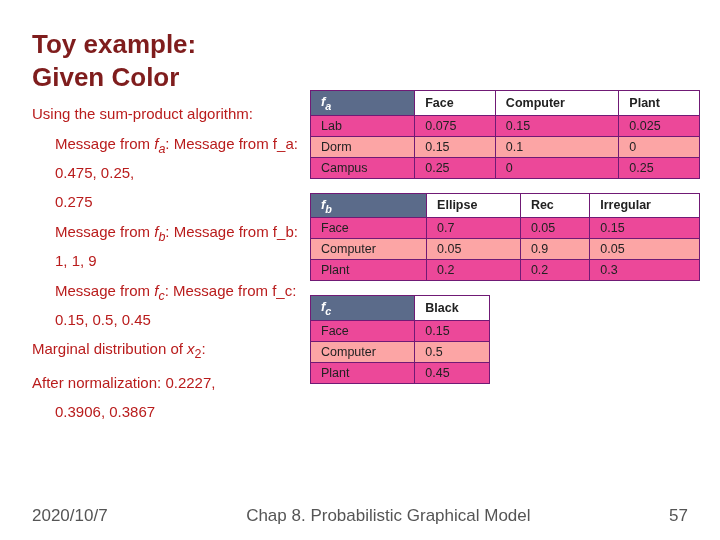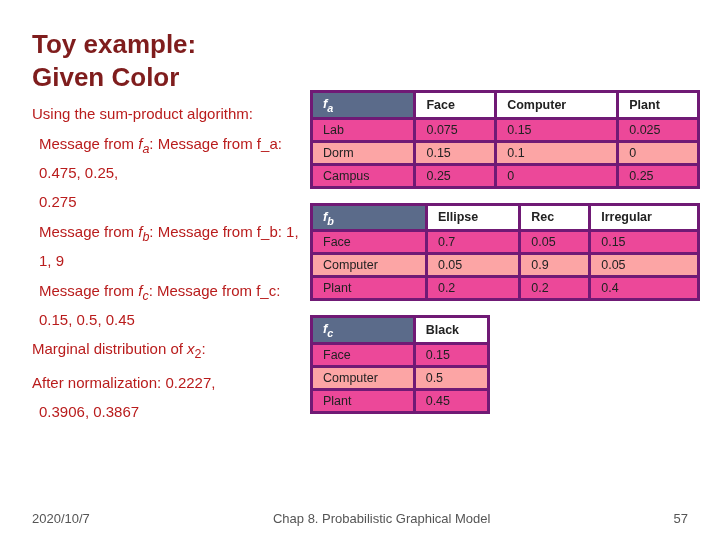--- a/index.html
+++ b/index.html
@@ -40,34 +40,34 @@
     .left-text {
       font-size: 15px;
       color: #b91c1c;
       line-height: 1.7;
       margin-top: 8px;
     }
     .left-text p {
       margin-bottom: 4px;
     }
     .left-text .indent {
-      margin-left: 7px;
+      margin-left: 23px;
     }
 
     
     .table-block {
       margin-bottom: 14px;
     }
     table {
       border-collapse: collapse;
       width: 100%;
       font-size: 12.5px;
     }
     th, td {
-      border: 3px solid #701a75;
+      border: 1px solid #701a75;
       padding: 3px 10px;
       text-align: left;
     }
     .header-dark {
       background-color: #5b6b8a;
       color: #fff;
       font-style: italic;
       font-size: 13px;
       font-weight: bold;
     }
@@ -79,21 +79,21 @@
     }
 
     .footer {
       position: absolute;
       bottom: 14px;
       left: 0;
       width: 720px;
       display: flex;
       justify-content: space-between;
       padding: 0 32px;
-      font-size: 13px;
+      font-size: 17px;
       color: #555;
     }
   </style>
 </head>
 <body>
 
 <div class="page">
 
   <div class="left-panel">
     <div class="title">Toy example:<br>Given Color</div>
@@ -172,21 +172,21 @@
             <tr class="row-even">
               <td>Computer</td>
       <td>0.05</td>
       <td>0.9</td>
       <td>0.05</td>
             </tr>
             <tr class="row-odd">
               <td>Plant</td>
       <td>0.2</td>
       <td>0.2</td>
-      <td>0.4</td>
+      <td>0.3</td>
             </tr>
           </tbody>
       </table>
     </div>
 
     <div class="table-block">
       <table style="width:180px;">
         <thead>
           <tr>
             <th class="header-dark"><i>f<sub>c</sub></i></th>

